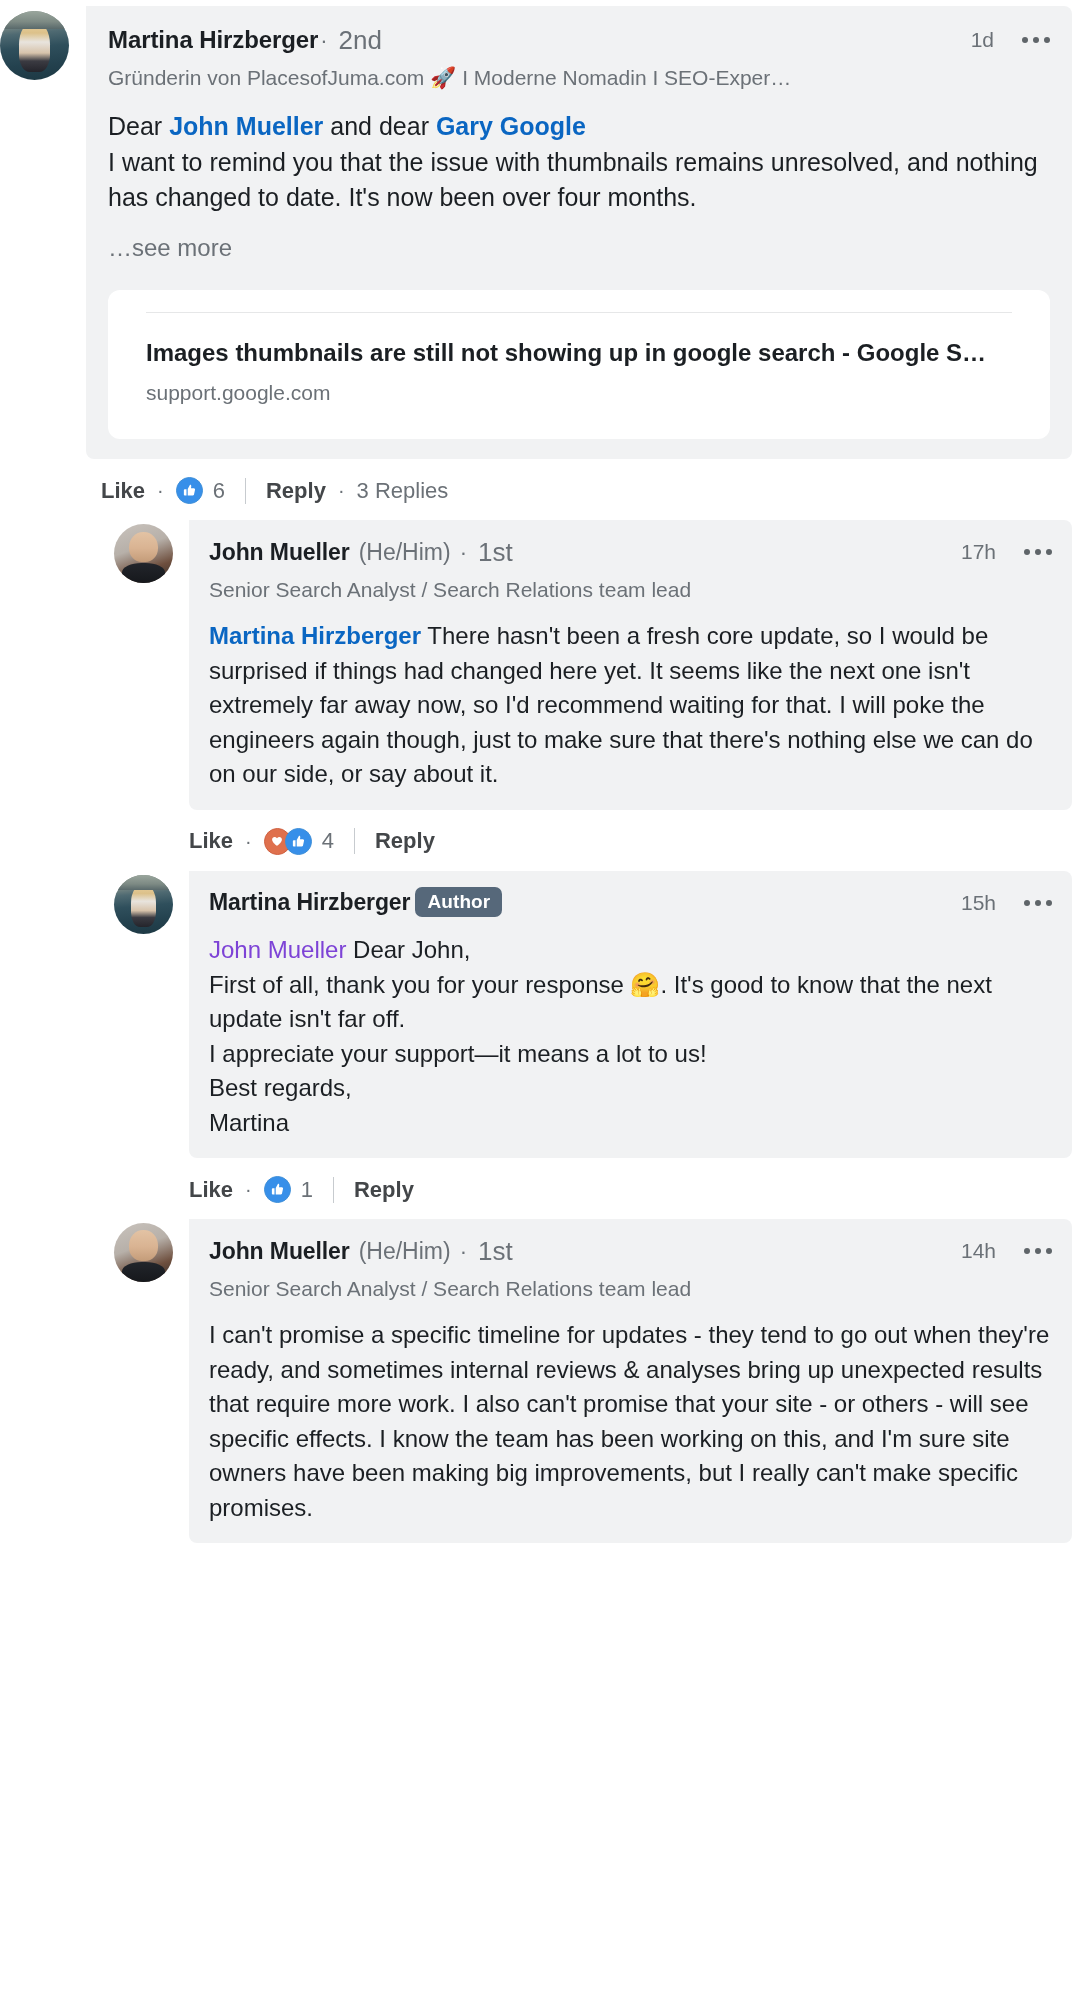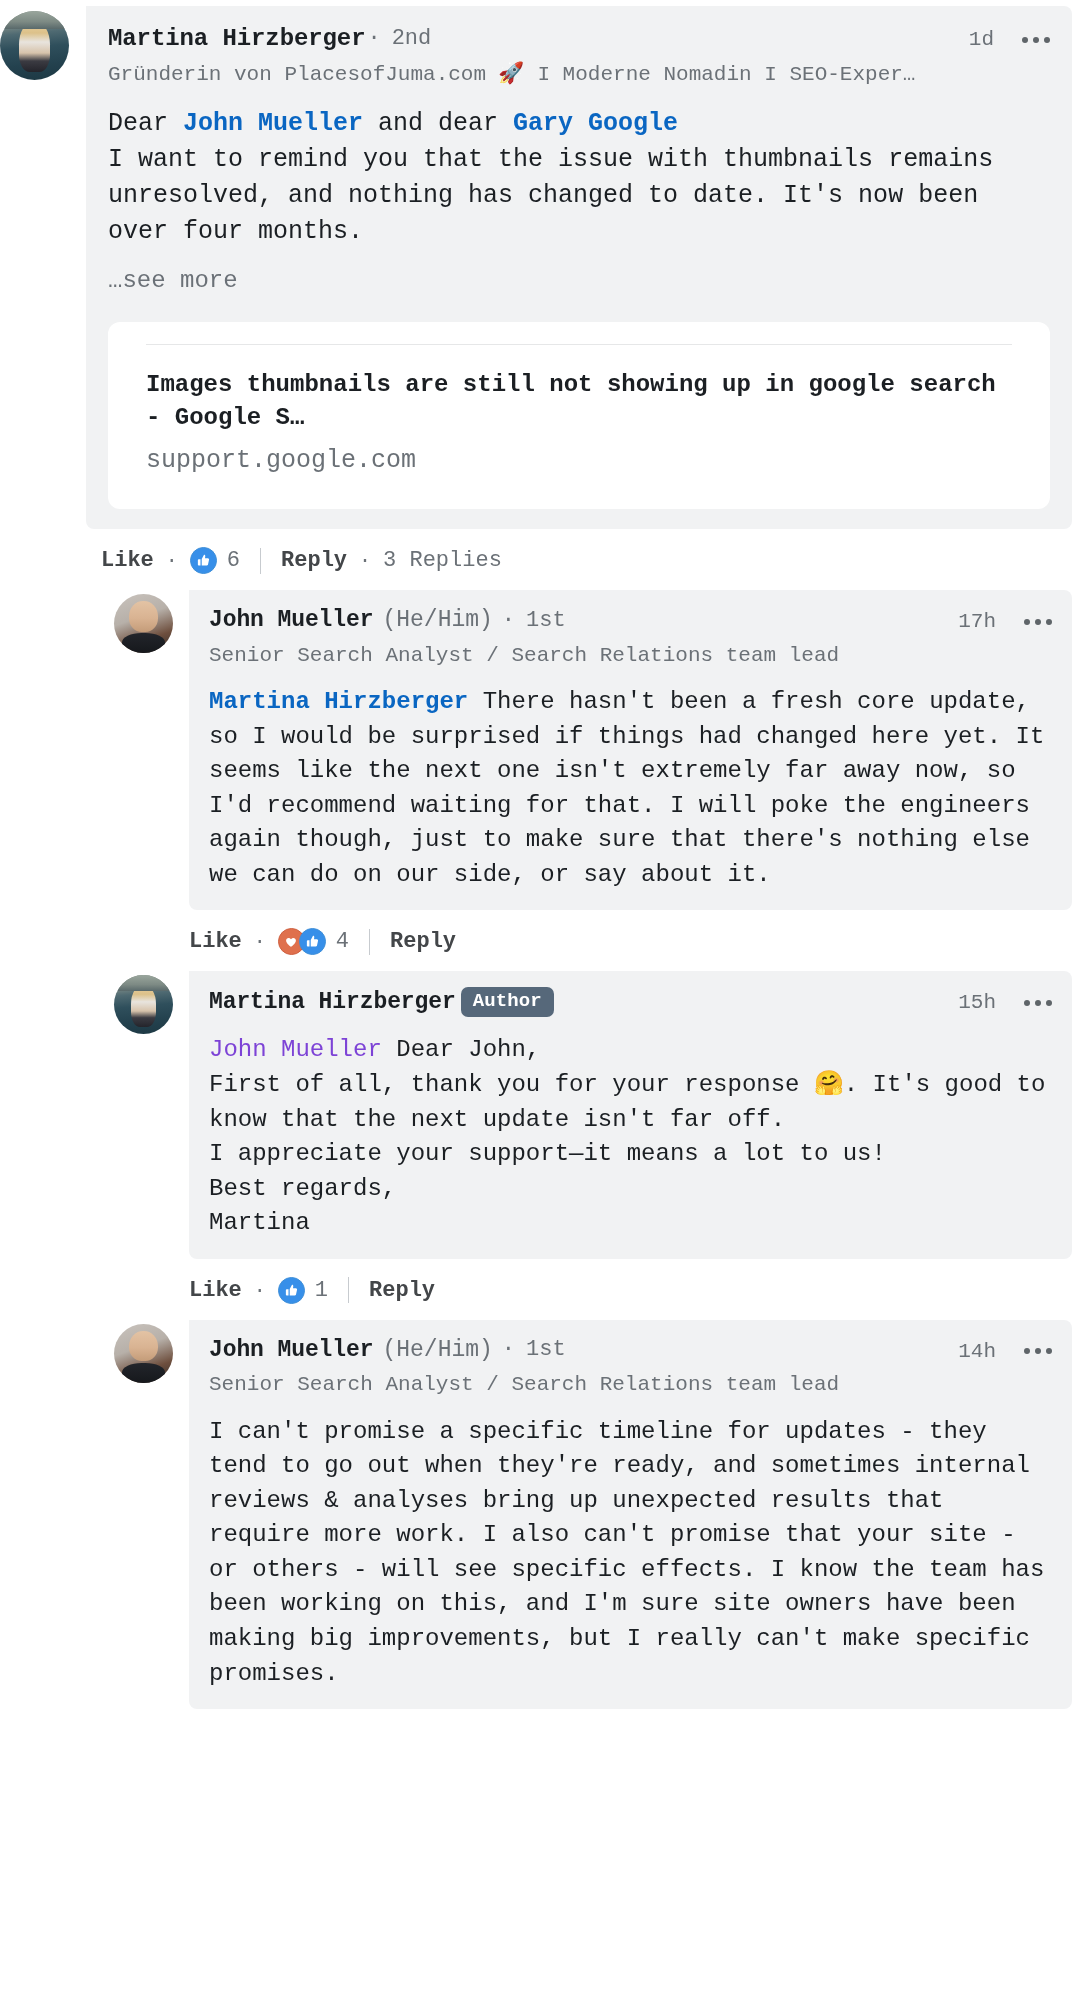--- a/index.html
+++ b/index.html
@@ -7,21 +7,21 @@
     width: 1090px;
     background: #ffffff;
     font-family: "Liberation Sans", sans-serif;
     -webkit-font-smoothing: antialiased;
   }
   body {
     padding: 0;
     overflow-x: hidden;
   }
 
-  .thread { width: 1072px; position: relative; font-family: Liberation Mono, monospace; }
+  .thread { width: 1072px; position: relative; }
 
   
   .comment { display: flex; align-items: flex-start; }
   .comment.top-level { padding: 6px 0 0 0; }
   .comment.reply { padding: 0 0 0 114px; }
 
   .avatar {
     flex: 0 0 auto;
     border-radius: 50%;
     overflow: hidden;
@@ -92,21 +92,21 @@
     letter-spacing: -0.1px;
   }
   .cname.sm2 { font-size: 23px; }
   .pronoun {
     font-size: 23px;
     color: #6b7177;
     margin-left: 9px;
     font-weight: 400;
   }
   .degree {
-    font-size: 22px;
+    font-size: 26px;
     color: #6b7177;
     font-weight: 400;
     margin-left: 9px;
     white-space: nowrap;
   }
   .dot-sep { color: #6b7177; font-size: 22px; margin: 0 2px; }
 
   .author-badge {
     display: inline-block;
     background: #56687a;
@@ -175,21 +175,21 @@
   .link-card-inner { padding: 22px 38px 34px 38px; }
   .link-rule { height: 1px; background: #e6e7e8; margin: 0 38px; }
   .link-title {
     font-size: 24px;
     font-weight: 700;
     color: #1b1f23;
     line-height: 1.35;
     margin-top: 24px;
   }
   .link-domain {
-    font-size: 25px;
+    font-size: 21px;
     color: #6b7177;
     margin-top: 12px;
   }
 
   
   .action-bar {
     display: flex;
     align-items: center;
     padding: 18px 0 16px 0;
   }

